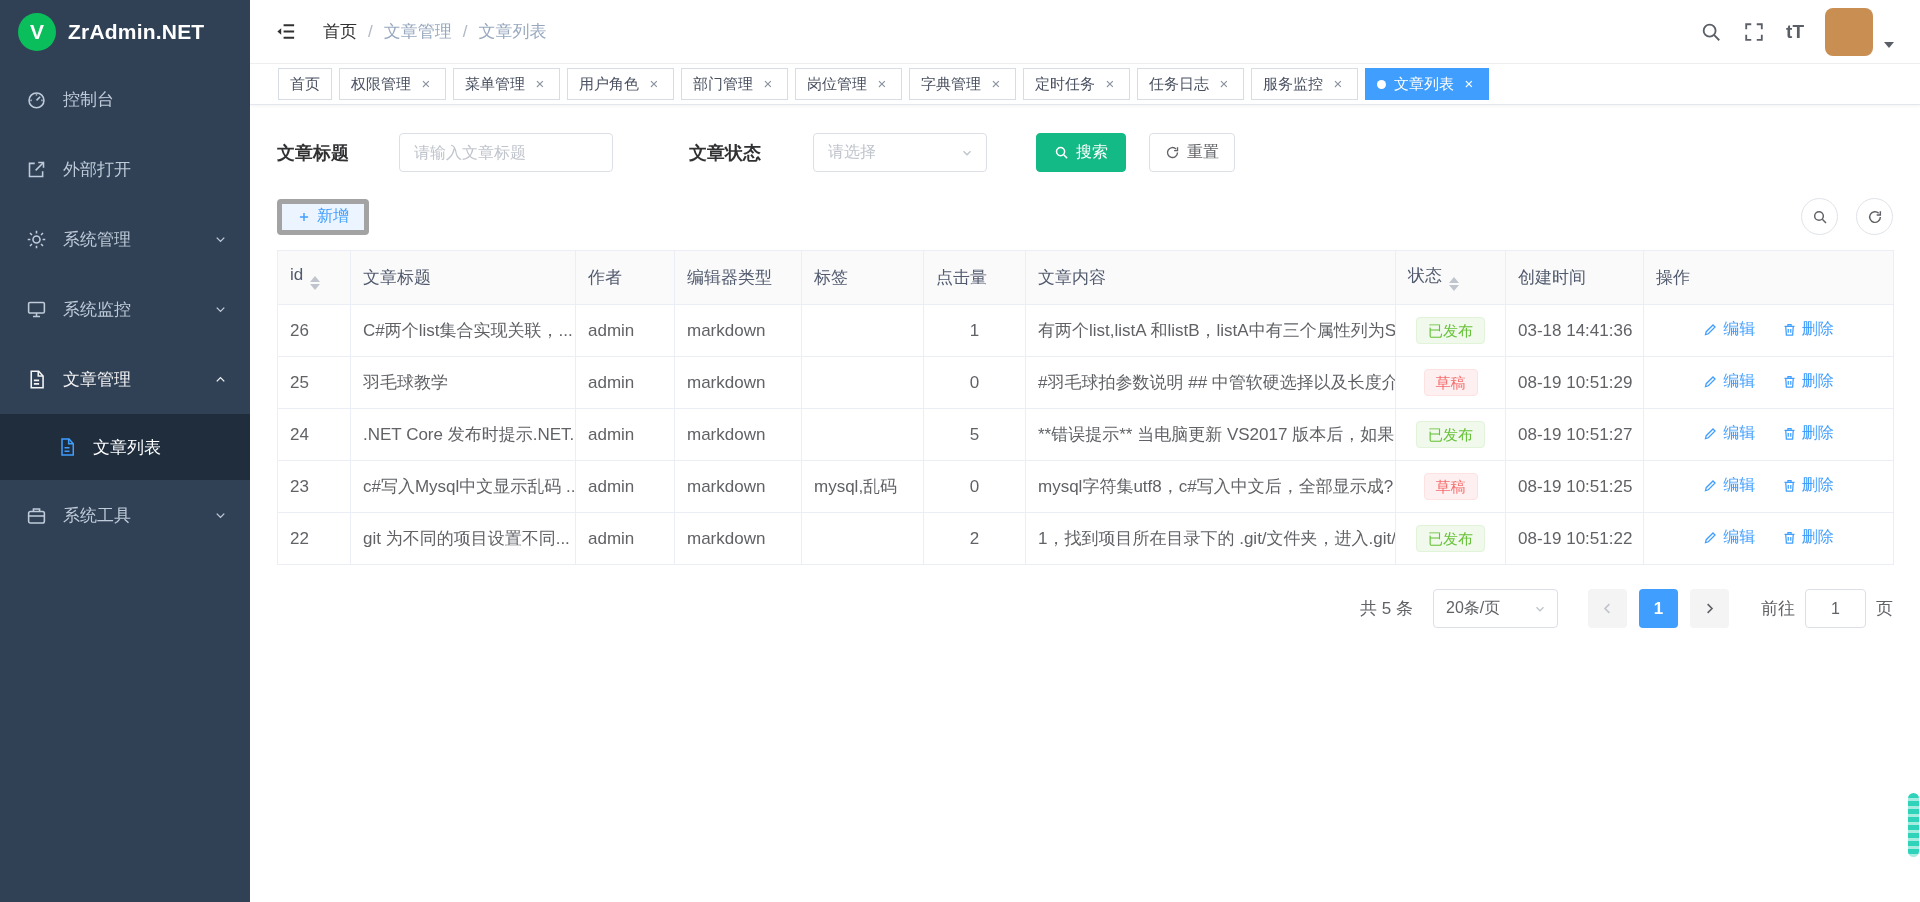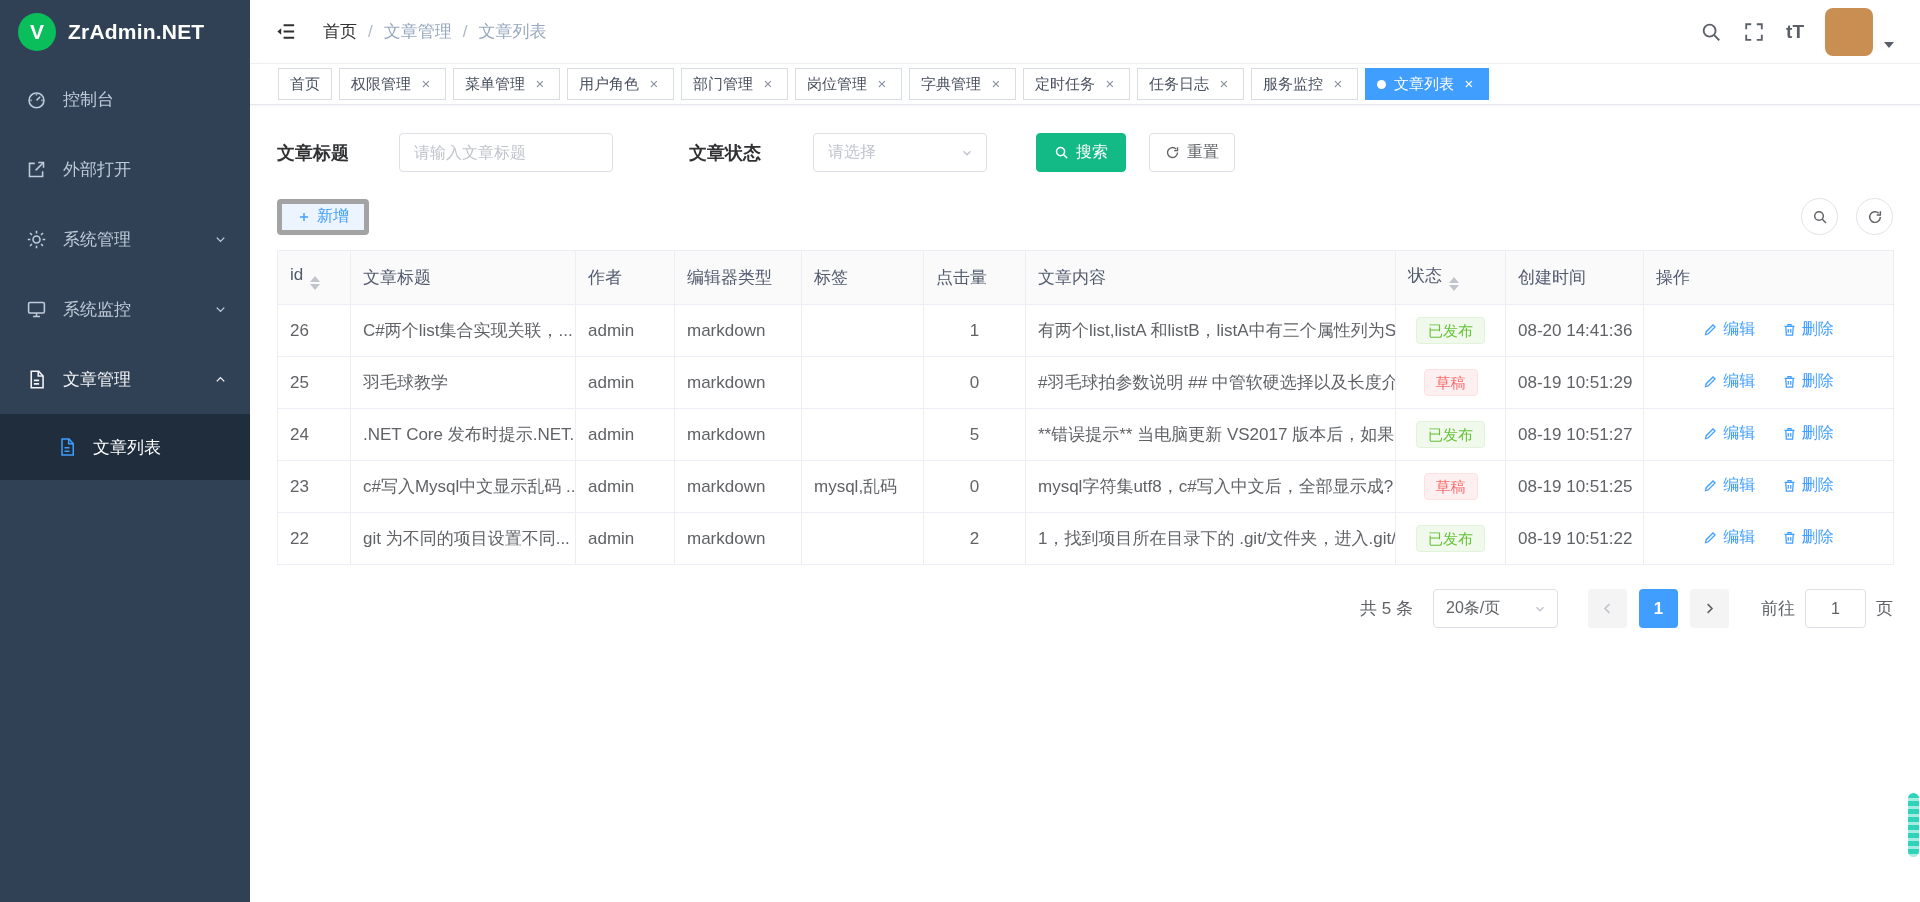--- a/index.html
+++ b/index.html
@@ -186,20 +186,30 @@
             <path d="M6 15l6-6 6 6"></path>
           </svg>
       </div>
       <div class="submenu-item">
         <svg class="mi-icon" viewBox="0 0 24 24" fill="none" stroke="currentColor" stroke-width="1.8">
             <path d="M6 2.5h8.5L19.5 8v13.5H6z"></path>
             <path d="M14 2.5V8h5.5"></path>
             <path d="M9 13h6M9 17h6"></path>
           </svg>
         <span>文章列表</span>
+      </div>
+      <div class="menu-item">
+        <svg class="mi-icon" viewBox="0 0 24 24" fill="none" stroke="currentColor" stroke-width="1.8">
+            <rect x="3" y="7.5" width="18" height="13" rx="2"></rect>
+            <path d="M8.5 7.5V4.5h7v3M3 12.5h18"></path>
+          </svg>
+        <span>系统工具</span>
+        <svg class="chevron" viewBox="0 0 24 24" fill="none" stroke="currentColor" stroke-width="2.2">
+            <path d="M6 9l6 6 6-6"></path>
+          </svg>
       </div>
     </nav>
   </aside>
 
   <div class="main">
 
     <header class="topbar">
       <div class="topbar-left">
         <span class="icon-btn">
           <svg viewBox="0 0 24 24" fill="none" stroke="currentColor" stroke-width="2">
@@ -369,21 +379,21 @@
         <tbody>
           <tr>
             <td>26</td>
             <td>C#两个list集合实现关联，...</td>
             <td>admin</td>
             <td>markdown</td>
             <td></td>
             <td class="col-center">1</td>
             <td>有两个list,listA 和listB，listA中有三个属性列为St...</td>
             <td class="col-center"><span class="badge" data-type="success">已发布</span></td>
-            <td>08-20 14:41:36</td>
+            <td>03-18 14:41:36</td>
             <td class="col-center">
               <span class="link">
                   <svg viewBox="0 0 24 24" fill="none" stroke="currentColor" stroke-width="2">
                     <path d="M4 20l1.2-4.5L16 4.7l3.3 3.3L8.5 18.8z"></path>
                   </svg>
                   <span>编辑</span>
                 </span>
               <span class="link">
                   <svg viewBox="0 0 24 24" fill="none" stroke="currentColor" stroke-width="2">
                     <path d="M4 7h16M9.5 7V4h5v3M6 7l1 14h10l1-14M10 11v6M14 11v6"></path>

